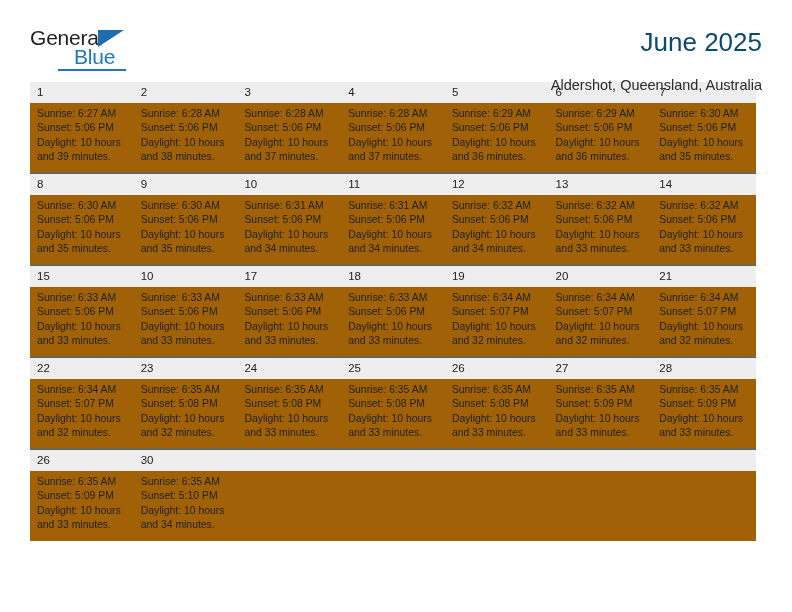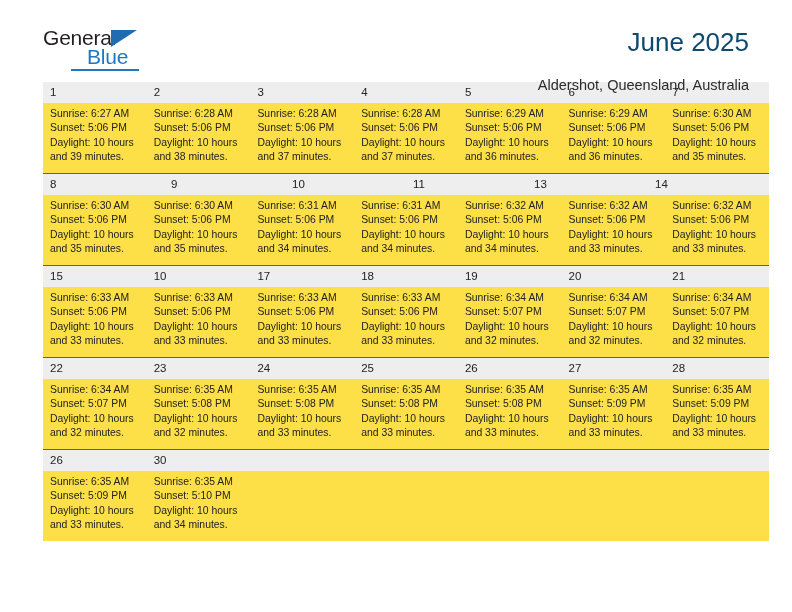--- a/index.html
+++ b/index.html
@@ -12,21 +12,21 @@
     height: 612px;
     font-family: "Liberation Sans", sans-serif;
     color: #1a1a1a;
     overflow: hidden;
   }
   .page {
     position: relative;
     width: 792px;
     height: 612px;
     box-sizing: border-box;
-    padding: 0 43px;
+    padding: 0 30px;
   }
 
   
   .top {
     display: flex;
     align-items: flex-start;
     justify-content: space-between;
     padding-top: 26px;
     height: 72px;
     box-sizing: border-box;
@@ -123,21 +123,21 @@
   .date-cell {
     flex: 1 1 0;
     font-size: 11.5px;
     line-height: 17px;
     color: #222222;
     padding: 2px 0 2px 7px;
     box-sizing: border-box;
   }
   .info-band {
     display: flex;
-    background: #fde047;
+    background: #a16207;
     min-height: 70px;
   }
   .info-cell {
     flex: 1 1 0;
     padding: 4px 6px 6px 7px;
     box-sizing: border-box;
   }
   .info-line {
     font-size: 10.4px;
     line-height: 14.3px;
@@ -220,20 +220,21 @@
               <div class="info-line">and 35 minutes.</div>
             </div>
           </div>
         </div>
         <div class="week">
           <div class="date-band">
             <div class="date-cell">8</div>
             <div class="date-cell">9</div>
             <div class="date-cell">10</div>
             <div class="date-cell">11</div>
+            <div class="date-cell">12</div>
             <div class="date-cell">13</div>
             <div class="date-cell">14</div>
           </div>
           <div class="info-band">
             <div class="info-cell">
               <div class="info-line">Sunrise: 6:30 AM</div>
               <div class="info-line">Sunset: 5:06 PM</div>
               <div class="info-line">Daylight: 10 hours</div>
               <div class="info-line">and 35 minutes.</div>
             </div>

